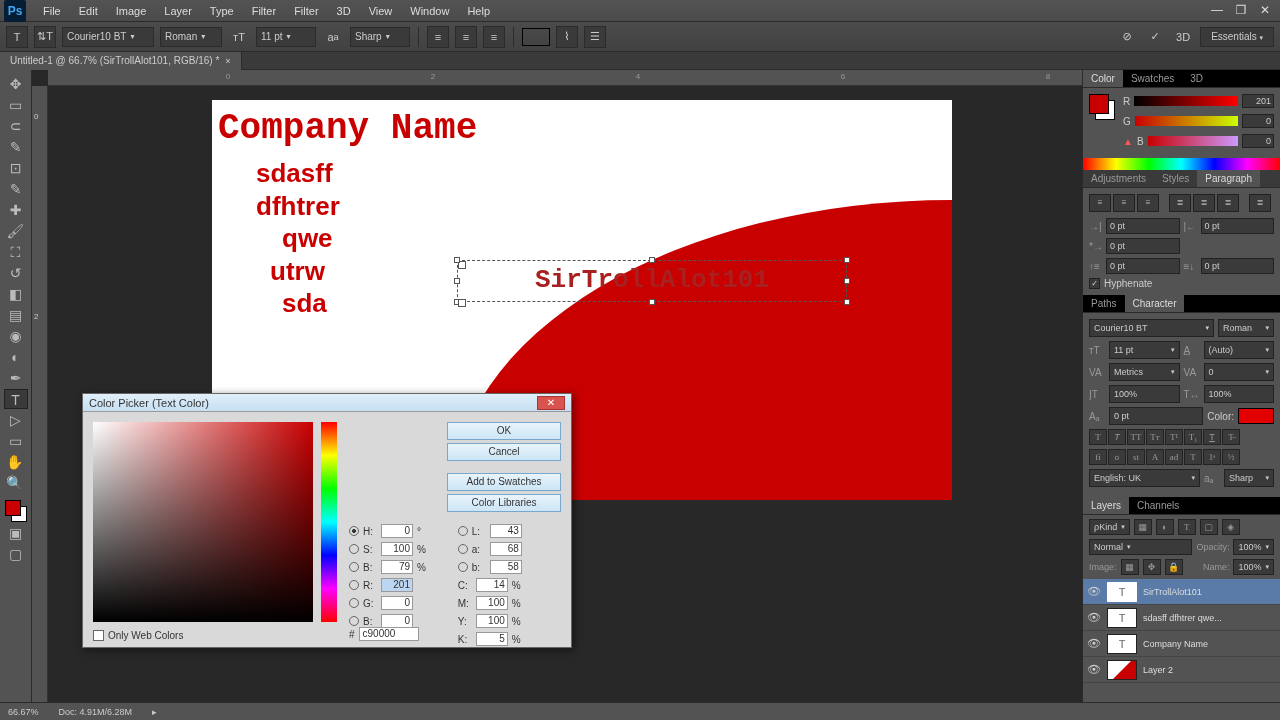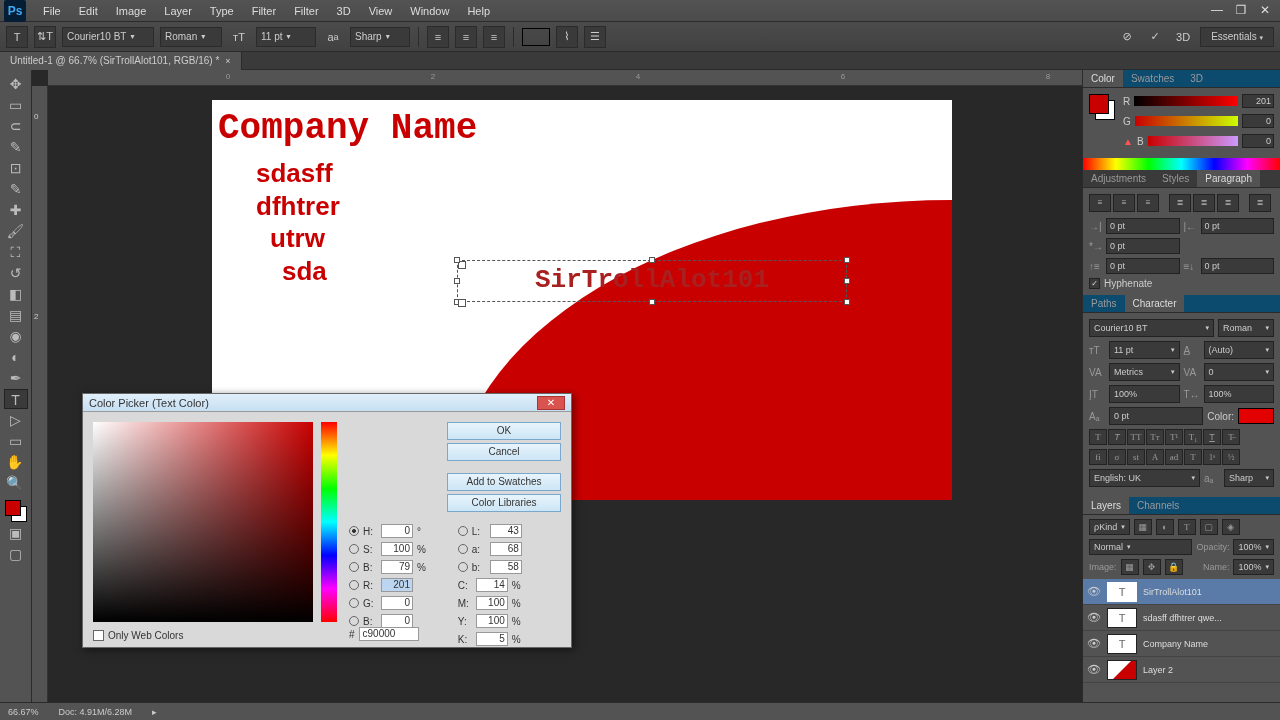--- a/index.html
+++ b/index.html
@@ -47,21 +47,21 @@
 .doc-text { position:relative; z-index:3; font-family:"Courier New",monospace; font-weight:bold; color:#c90000; }
 .company { font-size:36px; padding:8px 6px; }
 .lines { font-size:26px; line-height:1.25; padding-left:20px;margin-left:24px; }
 .text-sel { position:absolute; top:160px; left:245px; width:390px; height:42px; border:1px dashed #555; z-index:5; }
 .text-sel::before, .text-sel::after { content:''; position:absolute; width:6px; height:6px; background:#fff; border:1px solid #555; }
 .text-sel-inner { font-family:"Courier New",monospace; font-weight:bold; color:#a82020; font-size:26px; text-align:center; line-height:38px; }
 .handle { position:absolute; width:6px; height:6px; background:#fff; border:1px solid #555; }
 
 
 .panels { width:198px; background:#535353; border-left:1px solid #2b2b2b; font-size:10px; color:#ccc; }
-.panel-tabs { height:18px; background:#0c4a6e; display:flex; border-bottom:1px solid #2b2b2b; }
+.panel-tabs { height:18px; background:#000000; display:flex; border-bottom:1px solid #2b2b2b; }
 .ptab { padding:0 8px; line-height:18px; color:#999; }
 .ptab.active { background:#535353; color:#ddd; }
 .color-panel { padding:6px; position:relative; height:70px; }
 .cp-fb { width:26px; height:26px; position:relative; }
 .cp-fb .fg2 { width:20px; height:20px; background:#c90000; border:1px solid #000; position:absolute; top:0; left:0; z-index:2; }
 .cp-fb .bg2 { width:20px; height:20px; background:#fff; border:1px solid #000; position:absolute; bottom:0; right:0; }
 .slider-row { position:absolute; left:40px; right:6px; height:18px; display:flex; align-items:center; gap:4px; }
 .slider-row .sl { flex:1; height:10px; position:relative; }
 .slider-row .num { width:32px; height:14px; background:#3a3a3a; border:1px solid #222; text-align:right; padding-right:2px; line-height:12px; font-size:9px; }
 .spectrum { height:12px; background:linear-gradient(90deg,#f00,#ff0,#0f0,#0ff,#00f,#f0f,#f00); }
@@ -235,20 +235,21 @@
     </div>
     <div class="ruler-v">
       <span style="top:30px">0</span>
         <span style="top:230px">2</span>
     </div>
     <div class="doc">
       <div class="doc-text company">Company Name</div>
       <div class="doc-text lines">
         <div>sdasff</div>
         <div>dfhtrer</div>
+        <div style="padding-left:26px">qwe</div>
         <div style="padding-left:14px">utrw</div>
         <div style="padding-left:26px">sda</div>
       </div>
       <div class="text-sel">
         <div class="text-sel-inner">SirTrollAlot101</div>
         <div class="handle" style="top:-4px;left:-4px"></div>
           <div class="handle" style="top:-4px;left:50%;margin-left:-3px"></div>
           <div class="handle" style="top:-4px;right:-4px"></div>
         <div class="handle" style="top:50%;left:-4px;margin-top:-3px"></div>
           <div class="handle" style="top:50%;right:-4px;margin-top:-3px"></div>

